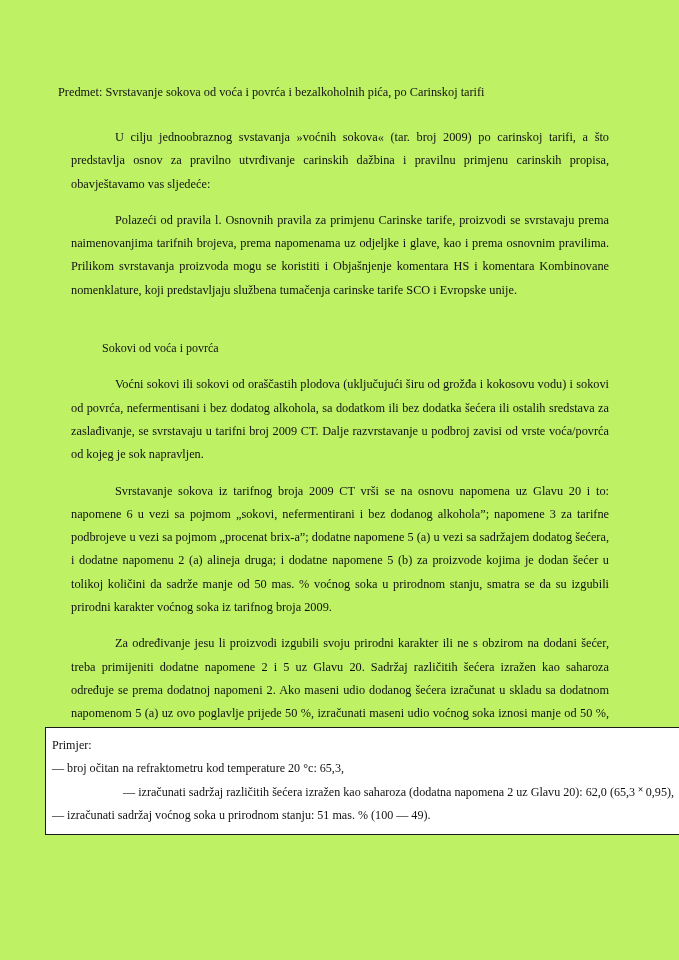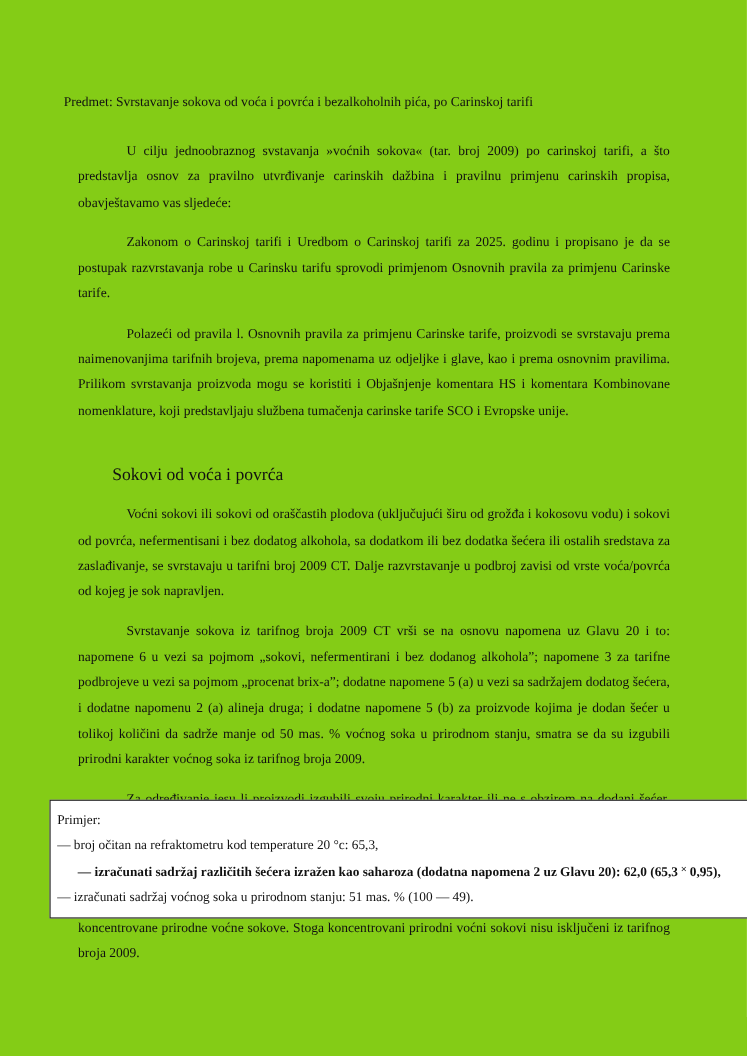--- a/index.html
+++ b/index.html
@@ -17,21 +17,21 @@
     color: #111111;
     -webkit-font-smoothing: antialiased;
   }
 
   .page {
     position: absolute;
     left: 0;
     top: 0;
     width: 679px;
     height: 960px;
-    background: #84cc16;
+    background: #bef264;
   }
 
   .content {
     position: absolute;
     left: 58px;
     top: 84px;
     width: 564px;
   }
 
   
@@ -48,21 +48,21 @@
     font-size: 12.3px;
     line-height: 23.3px;
     text-align: justify;
     text-justify: inter-word;
     margin: 13px;
     text-indent: 44px;
     hyphens: none;
   }
 
   .section-heading {
-    font-size: 16px;
+    font-size: 12px;
     line-height: 23.3px;
     margin: 0;
     text-indent: 44px;
     text-align: left;
   }
   .gap-heading { height: 22px; }
 
   
   .example-box {
     position: absolute;
@@ -75,36 +75,34 @@
     background: #ffffff;
   }
   .example-line {
     font-size: 12.1px;
     line-height: 23.3px;
     margin: 0;
     text-align: left;
     white-space: normal;
   }
   .example-line.wrap {
-    text-align: center;
-    font-weight: bold;
+    text-align: right;
   }
 </style>
 </head>
 <body>
 
 <div class="page">
 
   <div class="content">
 
     <p class="subject-line">Predmet: Svrstavanje sokova od voća i povrća i bezalkoholnih pića, po Carinskoj tarifi</p>
 
     <p class="para">U cilju jednoobraznog svstavanja »voćnih sokova« (tar. broj 2009) po carinskoj tarifi, a što predstavlja osnov za pravilno utvrđivanje carinskih dažbina i pravilnu primjenu carinskih propisa, obavještavamo vas sljedeće:</p>
 
-    <p class="para">Zakonom o Carinskoj tarifi i Uredbom o Carinskoj tarifi za 2025. godinu i propisano je da se postupak razvrstavanja robe u Carinsku tarifu sprovodi primjenom Osnovnih pravila za primjenu Carinske tarife.</p>
 
     <p class="para">Polazeći od pravila l. Osnovnih pravila za primjenu Carinske tarife, proizvodi se svrstavaju prema naimenovanjima tarifnih brojeva, prema napomenama uz odjeljke i glave, kao i prema osnovnim pravilima. Prilikom svrstavanja proizvoda mogu se koristiti i Objašnjenje komentara HS i komentara Kombinovane nomenklature, koji predstavljaju službena tumačenja carinske tarife SCO i Evropske unije.</p>
 
     <div class="gap-heading"></div>
 
     <p class="section-heading">Sokovi od voća i povrća</p>
 
     <p class="para">Voćni sokovi ili sokovi od oraščastih plodova (uključujući širu od grožđa i kokosovu vodu) i sokovi od povrća, nefermentisani i bez dodatog alkohola, sa dodatkom ili bez dodatka šećera ili ostalih sredstava za zaslađivanje, se svrstavaju u tarifni broj 2009 CT. Dalje razvrstavanje u podbroj zavisi od vrste voća/povrća od kojeg je sok napravljen.</p>
 
     <p class="para">Svrstavanje sokova iz tarifnog broja 2009 CT vrši se na osnovu napomena uz Glavu 20 i to: napomene 6 u vezi sa pojmom „sokovi, nefermentirani i bez dodanog alkohola”; napomene 3 za tarifne podbrojeve u vezi sa pojmom „procenat brix-a”; dodatne napomene 5 (a) u vezi sa sadržajem dodatog šećera, i dodatne napomenu 2 (a) alineja druga; i dodatne napomene 5 (b) za proizvode kojima je dodan šećer u tolikoj količini da sadrže manje od 50 mas. % voćnog soka u prirodnom stanju, smatra se da su izgubili prirodni karakter voćnog soka iz tarifnog broja 2009.</p>

